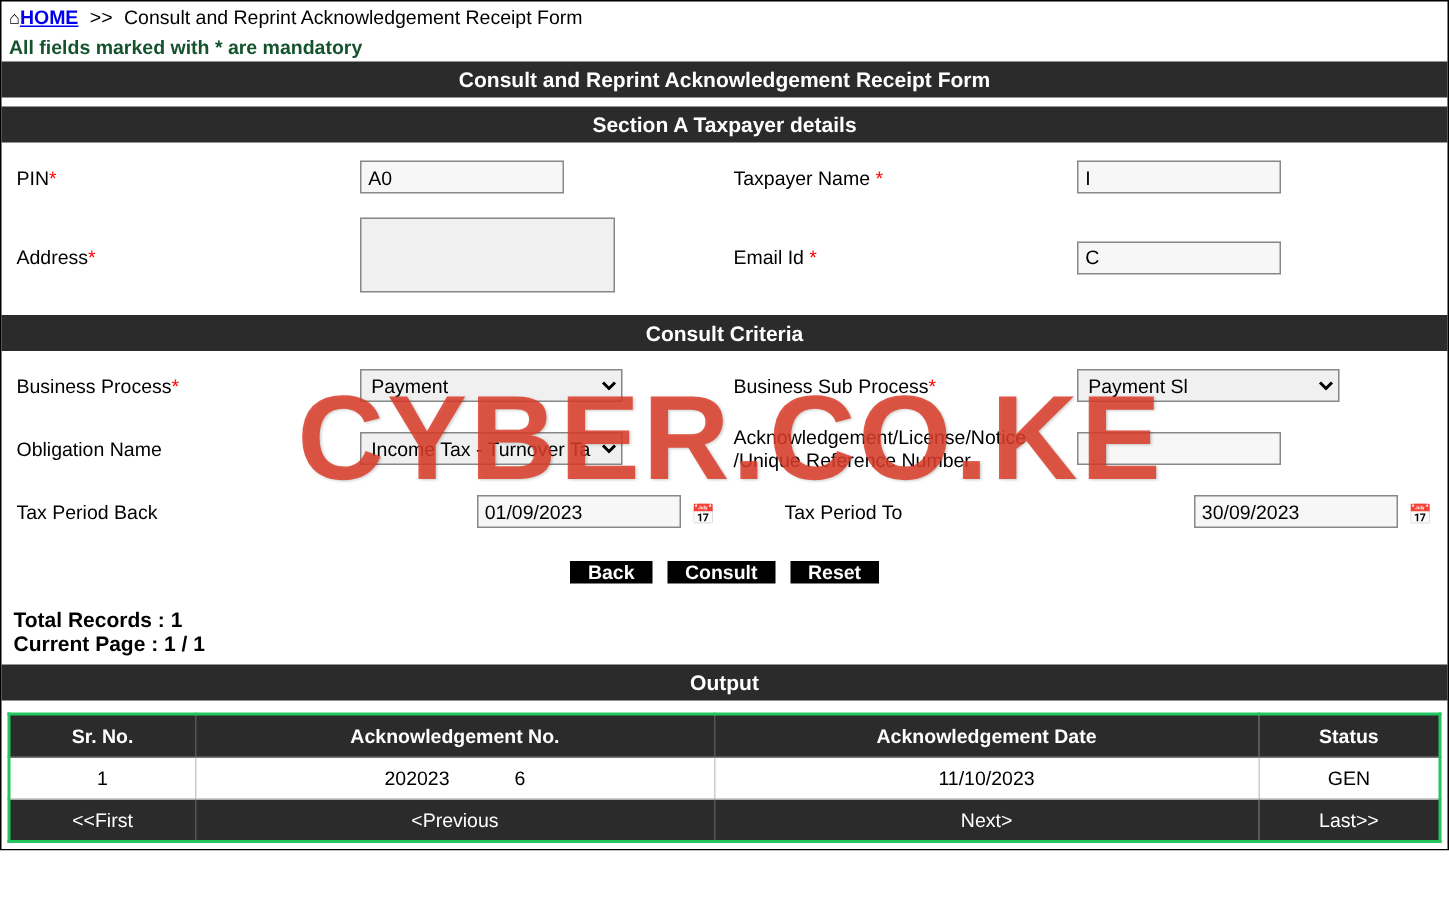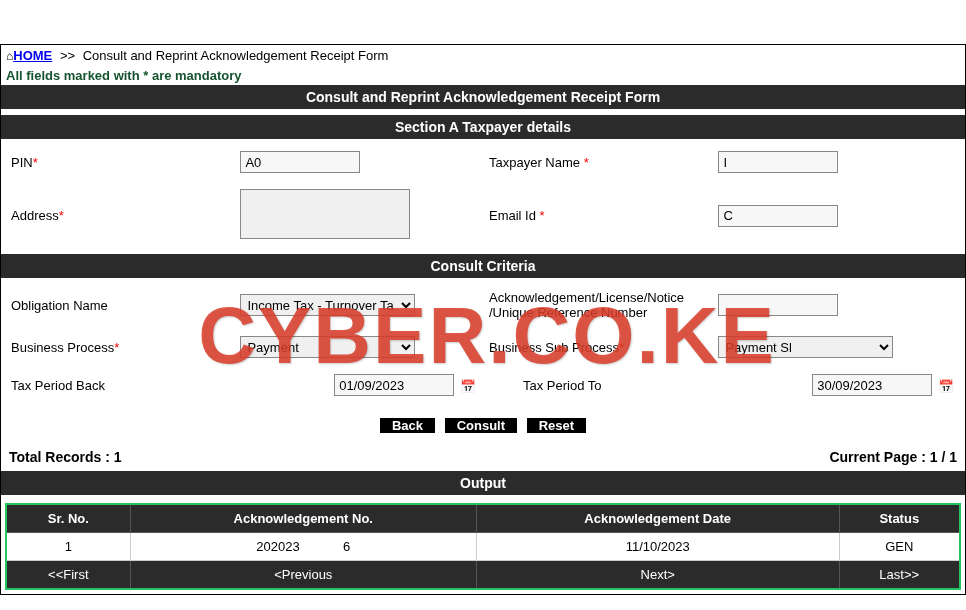--- a/index.html
+++ b/index.html
@@ -1,35 +1,35 @@
 <!DOCTYPE html>
 <html><head>
   <meta charset="utf-8">
   <style>
     * { margin: 0; padding: 0; box-sizing: border-box; }
     body { font-family: Arial, sans-serif; font-size: 13px; background: #fff; color: #000; }
-    .container { width: 966px; border: 1px solid #000; position: relative; margin-top: 44px; }
+    .container { width: 966px; border: 1px solid #000; position: relative; }
     .breadcrumb { padding: 3px 5px; font-size: 13px; }
     .breadcrumb a { color: #0000EE; text-decoration: underline; font-weight: bold; }
     .breadcrumb .sep { padding: 0 4px; }
     .mandatory-note { color: #14532d; font-weight: bold; padding: 2px 5px; font-size: 13px; }
     .section-header { background: #2b2b2b; color: #fff; text-align: center; font-weight: bold; padding: 4px; font-size: 14px; }
     .form-table { width: 100%; border-collapse: collapse; }
     .form-table td { padding: 8px 6px; vertical-align: middle; font-size: 13px; }
     .form-table .label-cell { width: 24%; }
     .form-table .input-cell { width: 26%; }
     .req { color: red; }
-    input[type="text"] { border: 1px solid #888; padding: 2px 4px; font-size: 13px; height: 22px; width: 120px; background: #f7f7f7; }
+    input[type="text"] { border: 1px solid #888; padding: 2px 4px; font-size: 13px; height: 22px; width: 136px; background: #f7f7f7; }
     textarea { border: 1px solid #888; padding: 2px 4px; font-size: 13px; width: 170px; height: 50px; resize: none; background: #f0f0f0; color: #ccc; }
     select { border: 1px solid #888; padding: 1px 2px; font-size: 13px; height: 22px; width: 175px; background: #f0f0f0; }
     .date-input { width: 140px; text-align: left; border: 1px solid #888; padding: 2px 4px; height: 22px; font-size: 13px; }
     .cal-icon { display: inline-block; vertical-align: middle; margin-left: 3px; color: #888; cursor: pointer; }
     .btn-row { text-align: center; padding: 10px 0; }
     .btn { background: #000; color: #fff; border: none; padding: 0 12px; font-size: 13px; font-weight: bold; cursor: pointer; margin: 0 3px; }
-    .records-row { display: flex; justify-content: space-between; padding: 6px 8px; font-weight: bold; font-size: 14px; }
+    .records-row { display: flex; justify-content: space-between; padding: 6px 8px; font-weight: bold; font-size: 14px; flex-direction: column; }
     .output-table { width: 100%; border-collapse: collapse; border: 2px solid #22c55e; margin-top: 4px; }
     .output-table th { background: #2b2b2b; color: #fff; text-align: center; font-weight: bold; padding: 6px; border: 1px solid #555; font-size: 13px; }
     .output-table td { text-align: center; padding: 6px; border: 1px solid #ccc; font-size: 13px; }
     .output-table .nav-row td { background: #2b2b2b; color: #fff; border: 1px solid #555; cursor: pointer; }
     .watermark { position: absolute; top: 245px; left: 4px; width: 100%; text-align: center; font-size: 80px; font-weight: bold; color: rgba(220, 60, 40, 0.85); pointer-events: none; letter-spacing: 2px; text-shadow: 1px 1px 2px rgba(0,0,0,0.2); }
     .home-icon { font-size: 12px; }
     .ack-input { width: 140px; border: 1px solid #888; padding: 2px 4px; height: 22px; background: #eef; }
     .pad-box { padding: 4px; }
   </style>
 </head>
@@ -68,30 +68,30 @@
   </tbody>
       </table>
   </div>
 
   <div class="section-header">Consult Criteria</div>
 
   <div class="pad-box">
   <table class="form-table">
     <tbody>
           <tr>
+      <td class="label-cell"><span>Business Process</span><span class="req">*</span></td>
+      <td class="input-cell"><select><option>Payment</option></select></td>
+      <td class="label-cell"><span>Business Sub Process</span><span class="req">*</span></td>
+      <td class="input-cell"><select><option>Payment Sl</option></select></td>
+    </tr>
+    <tr>
       <td class="label-cell"><span>Obligation Name</span></td>
       <td class="input-cell"><select><option>Income Tax - Turnover Ta</option></select></td>
       <td class="label-cell"><span>Acknowledgement/License/Notice /Unique Reference Number</span></td>
       <td class="input-cell"><input type="text" class="ack-input" value="" style=""></td>
-    </tr>
-    <tr>
-      <td class="label-cell"><span>Business Process</span><span class="req">*</span></td>
-      <td class="input-cell"><select><option>Payment</option></select></td>
-      <td class="label-cell"><span>Business Sub Process</span><span class="req">*</span></td>
-      <td class="input-cell"><select><option>Payment Sl</option></select></td>
     </tr>
     <tr>
       <td class="label-cell"><span>Tax Period Back</span></td>
       <td class="input-cell" style="text-align:right;">
         <input type="text" class="date-input" value="01/09/2023" style="">
         <span class="cal-icon">📅</span>
       </td>
       <td class="label-cell" style="padding-left:40px;"><span>Tax Period To</span></td>
       <td class="input-cell" style="text-align:right;">
         <input type="text" class="date-input" value="30/09/2023" style="">

